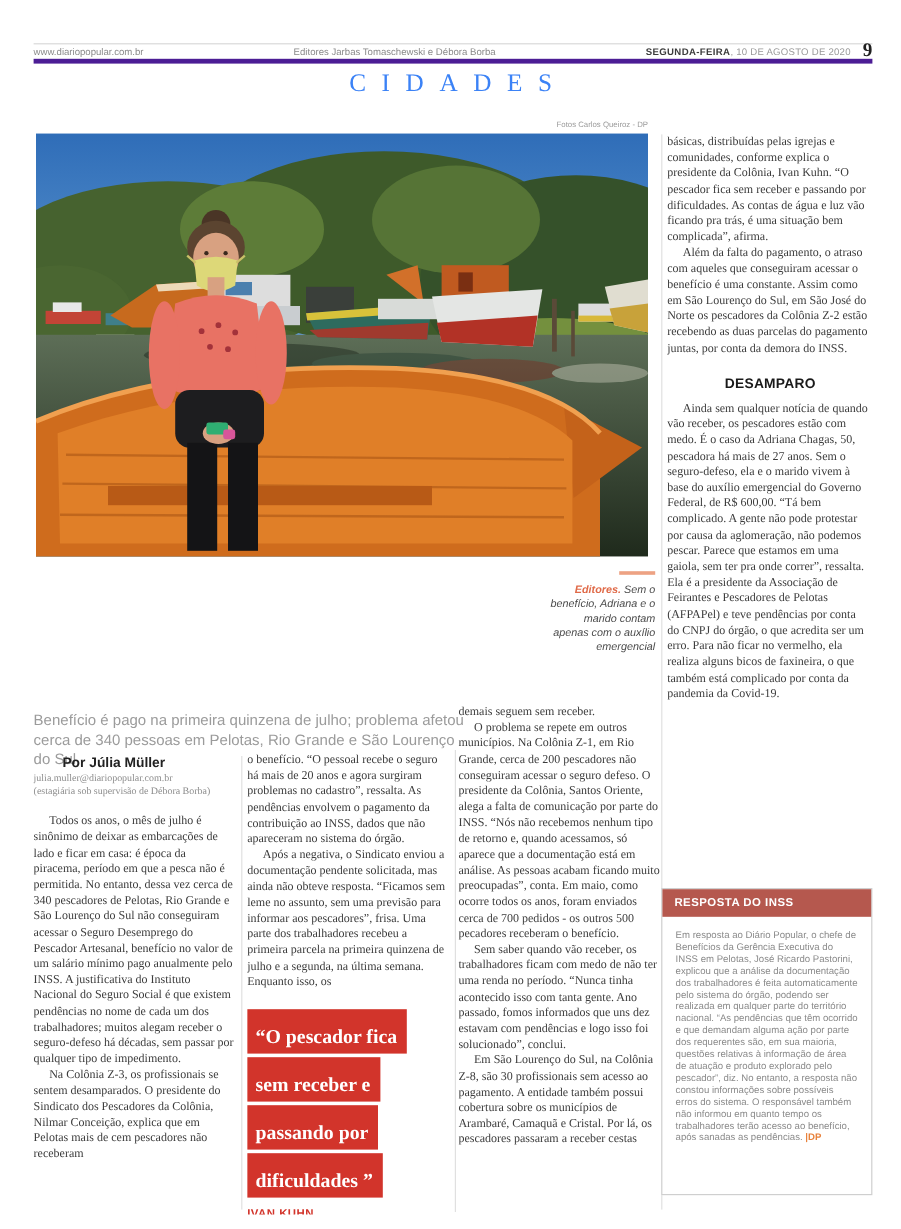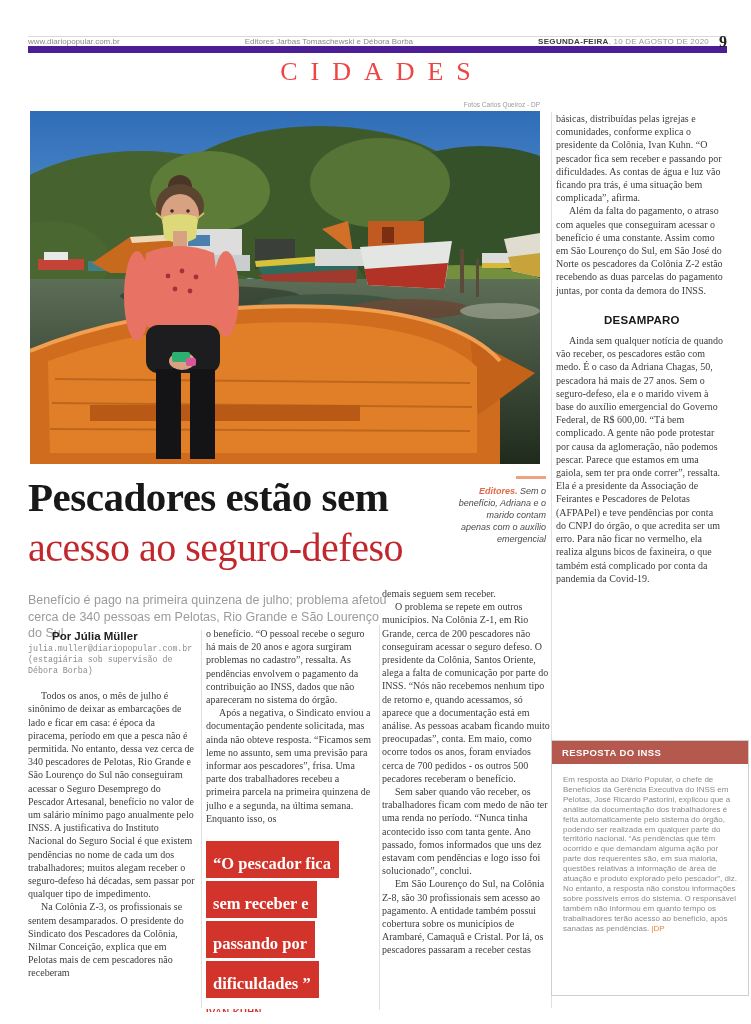--- a/index.html
+++ b/index.html
@@ -4,35 +4,35 @@
 <style>
   * { margin:0; padding:0; box-sizing:border-box; }
   html,body { background:#fff; }
   .page {
     position:relative; width:751px; height:1024px; background:#ffffff;
     font-family:"Liberation Serif", serif; overflow:hidden;
   }
   
   .topbar {
     position:absolute; left:28px; right:24px; top:36px; height:17px;
-    border-top:1px solid #d9d9d9; border-bottom:7px solid #4c1d95;
+    border-top:1px solid #d9d9d9; border-bottom:4px solid #4c1d95;
     display:flex; align-items:center; justify-content:space-between;
     font-family:"Liberation Sans", sans-serif; font-size:8px; color:#8a8a8a;
   }
   .topbar .weekday { font-weight:bold; color:#3c3c3c; letter-spacing:.3px; }
   .topbar .daterest { color:#9a9a9a; letter-spacing:.2px; }
   .topbar .pagenum {
     font-family:"Liberation Serif", serif; font-weight:bold; font-size:16px;
     color:#1f1f1f; margin-left:10px;
   }
   .topbar-right { display:flex; align-items:center; }
   
   .section-title {
     position:absolute; left:0; right:0; top:57px; text-align:center;
-    font-family:"Liberation Serif", serif; font-size:26px; color:#ef4444;
+    font-family:"Liberation Serif", serif; font-size:21px; color:#3b82f6;
     letter-spacing:13px; padding-left:13px; font-weight:400;
   }
   
   .photo-credit {
     position:absolute; left:30px; top:101px; width:510px; text-align:right;
     font-family:"Liberation Sans", sans-serif; font-size:6.5px; color:#9a9a9a;
   }
   .photo { position:absolute; left:30px; top:111px; width:510px; height:353px; overflow:hidden; }
   .photo svg { display:block; }
   
@@ -70,53 +70,53 @@
   .col3 { left:382px; top:587px; height:425px; }
   .col4 { left:556px; top:112px; height:624px; }
   .vrule { position:absolute; width:1px; background:#e0e0e0; }
   .vr1 { left:201px; top:630px; height:378px; }
   .vr2 { left:379px; top:625px; height:385px; }
   .vr3 { left:551px; top:112px; height:896px; }
   
   .byline { margin-bottom:13px; }
   .byline .author { font-family:"Liberation Sans", sans-serif; font-weight:bold; font-size:11.5px; color:#222;margin-left:24px; }
   .byline .email, .byline .note {
-    font-family:Liberation Mono, monospace; font-size:8.3px; color:#8c8c8c; line-height:11px;
+    font-family:Liberation Serif, serif; font-size:8.3px; color:#8c8c8c; line-height:11px;
   }
   
   .pullquote { margin-top:16px; }
   .pullquote .qline {
     display:table; background:#d2342b; color:#fff;
     font-family:"Liberation Serif", serif; font-weight:bold;
     font-size:16.5px; line-height:19px; padding:13px 8px 5px 7px; margin-bottom:3px;
   }
   .pullquote .qauthor {
     font-family:"Liberation Sans", sans-serif; font-weight:bold; font-size:9.5px;
     color:#d2342b; letter-spacing:.4px; margin-top:7px;
   }
   .pullquote .qrole { font-family:"Liberation Sans", sans-serif; font-size:8.5px; color:#9a9a9a; }
   
   .subhead {
     font-family:"Liberation Sans", sans-serif; font-weight:bold; font-size:11.5px;
     color:#191919; margin:17px 0 7px; text-indent:0; letter-spacing:.2px;padding-left:48px;
   }
   
   .inss-box {
-    position:absolute; left:551px; top:740px; width:198px; height:256px;
+    position:absolute; left:551px; top:740px; width:176px; height:256px;
     border:1px solid #cfcfcf; background:#fff;
   }
   .inss-box .bar {
     background:#b5584e; color:#fff; font-family:"Liberation Sans", sans-serif;
     font-weight:bold; font-size:9.5px; letter-spacing:.4px; padding:6px 10px;
   }
   .inss-box .body {
     padding:11px 11px 0 11px; font-family:"Liberation Sans", sans-serif;
     font-size:8px; line-height:9.9px; color:#8a8a8a;
   }
-  .inss-box .endmark { color:#e8823c; font-weight:normal;text-align:center; }
+  .inss-box .endmark { color:#e8823c; font-weight:bold;text-align:center; }
 </style>
 </head>
 <body>
 
 <div class="page">
 
   <div class="topbar">
     <span>www.diariopopular.com.br</span>
     <span>Editores Jarbas Tomaschewski e Débora Borba</span>
     <span class="topbar-right">
@@ -236,24 +236,20 @@
         <rect x="156" y="247" width="10" height="8" rx="2" fill="#d8569a"></rect>
       </g>
     </svg>
   </div>
 
   <div class="caption">
     <div class="rule"></div>
     <span class="lbl">Editores.</span><span> Sem o benefício, Adriana e o marido contam apenas com o auxílio emergencial</span>
   </div>
 
-  <div class="headline">
-    <div class="l1">Pescadores estão sem</div>
-    <div class="l2">acesso ao seguro-defeso</div>
-  </div>
   <div class="deck">Benefício é pago na primeira quinzena de julho; problema afetou cerca de 340 pessoas em Pelotas, Rio Grande e São Lourenço do Sul</div>
 
   <div class="vrule vr1"></div>
   <div class="vrule vr2"></div>
   <div class="vrule vr3"></div>
 
   <div class="col col1">
     <div class="byline">
       <div class="author">Por Júlia Müller</div>
       <div class="email">julia.muller@diariopopular.com.br</div>

